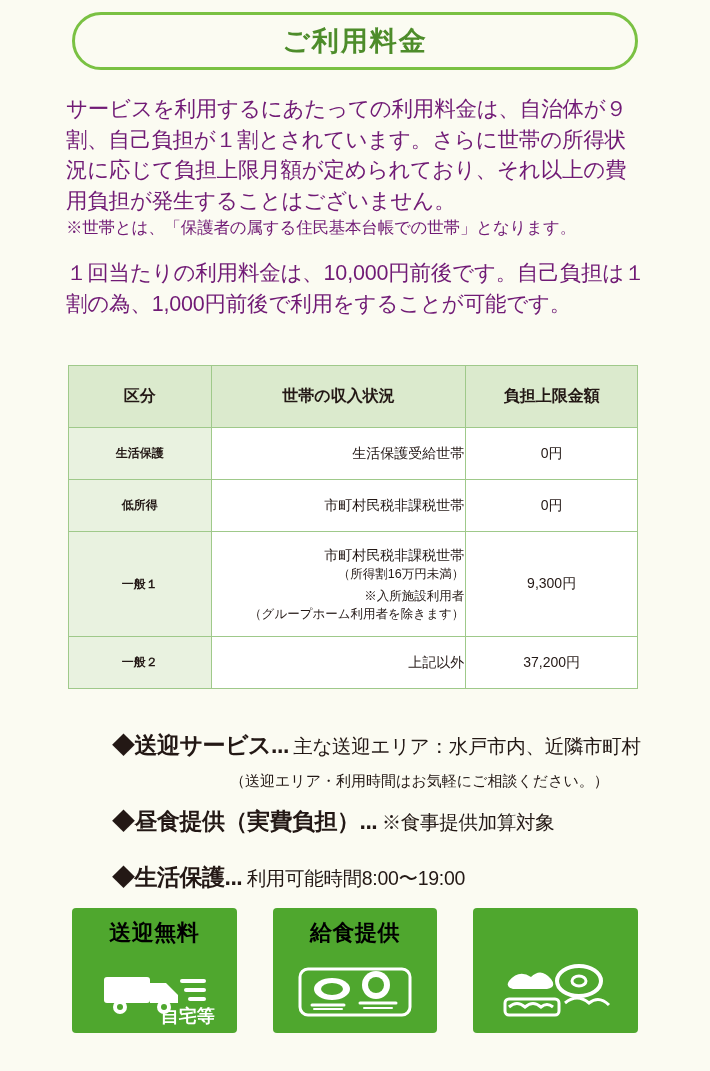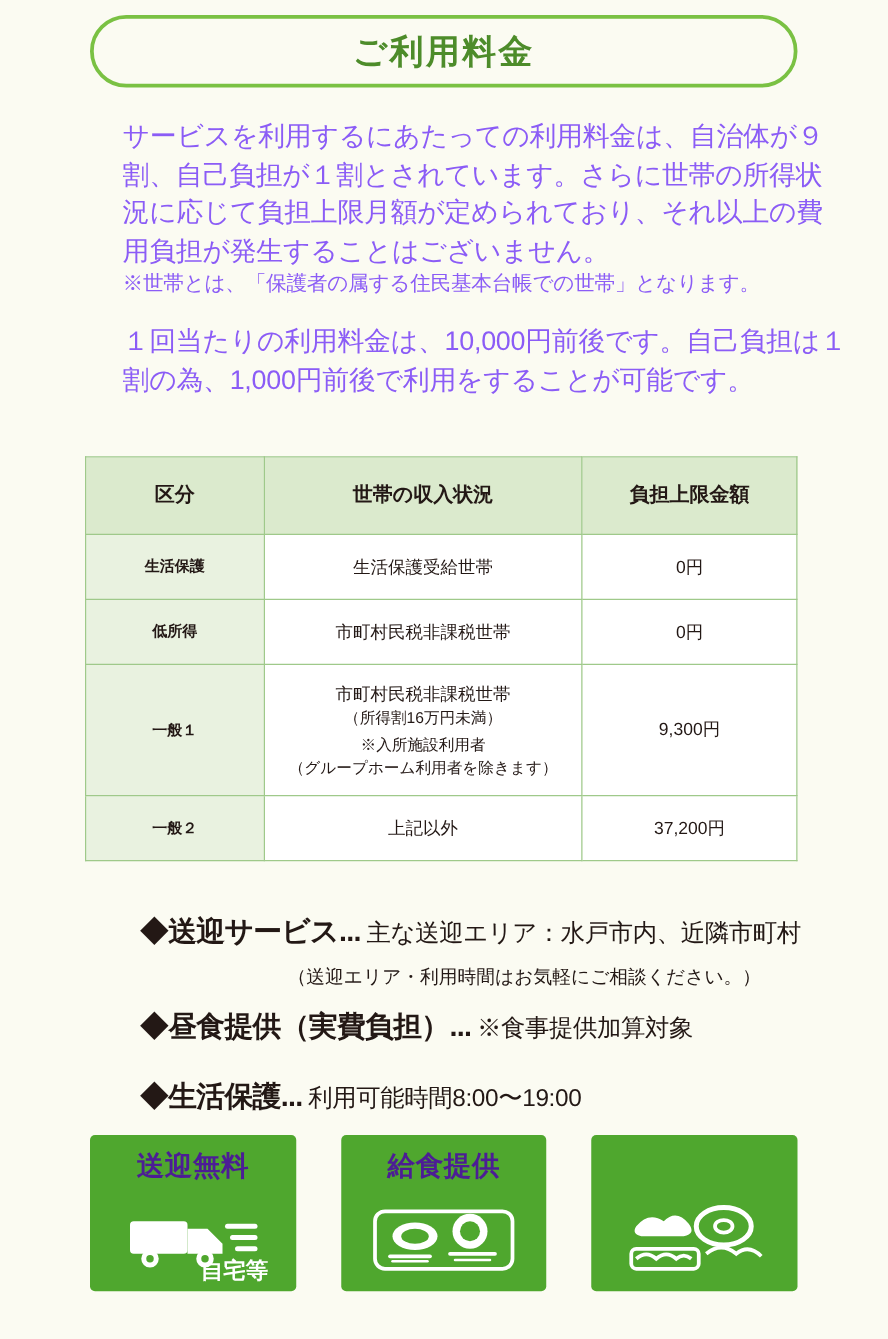--- a/index.html
+++ b/index.html
@@ -32,23 +32,22 @@
     font-size: 27px;
     font-weight: bold;
     color: #4d8c2a;
     letter-spacing: 2px;
     text-align: right;
   }
 
   
   .para {
     position: absolute;
-    color: #8b5cf6;
+    color: #701a75;
     line-height: 1.42;
-    margin-left: 32px;
   }
   .p1 { left: 66px; top: 94px; width: 580px; font-size: 21.5px; letter-spacing: -0.2px; }
   .p2 { left: 66px; top: 216px; width: 586px; font-size: 16.5px; letter-spacing: -0.2px; }
   .p3 { left: 66px; top: 258px; width: 580px; font-size: 21.5px; letter-spacing: -0.2px; }
 
   
   table.fee {
     position: absolute;
     left: 68px;
     top: 365px;
@@ -72,20 +71,21 @@
     background: #e9f2e0;
     font-size: 12px;
     font-weight: bold;
     width: 143px;
     margin-top: 41px;
   }
   table.fee tbody td.mid {
     font-size: 14px;
     width: 255px;
     line-height: 1.45;
+    text-align: right;
   }
   table.fee tbody td.amt {
     font-size: 14px;
     width: 172px;
     margin-top: 37px;
   }
   table.fee tbody tr.r1 td { height: 52px; }
   table.fee tbody tr.r2 td { height: 52px; }
   table.fee tbody tr.r3 td { height: 105px; }
   table.fee tbody tr.r4 td { height: 52px; }
@@ -136,21 +136,21 @@
     border-radius: 4px;
     position: relative;
     overflow: hidden;
   }
   .badge .blabel {
     position: absolute;
     top: 10px;
     left: 0;
     width: 100%;
     text-align: center;
-    color: #4c1d95;
+    color: #000000;
     font-size: 22px;
     font-weight: bold;
     letter-spacing: 0.5px;
   }
   .badge .art {
     position: absolute;
     top: 44px;
     left: 0;
     width: 100%;
     height: 78px;

